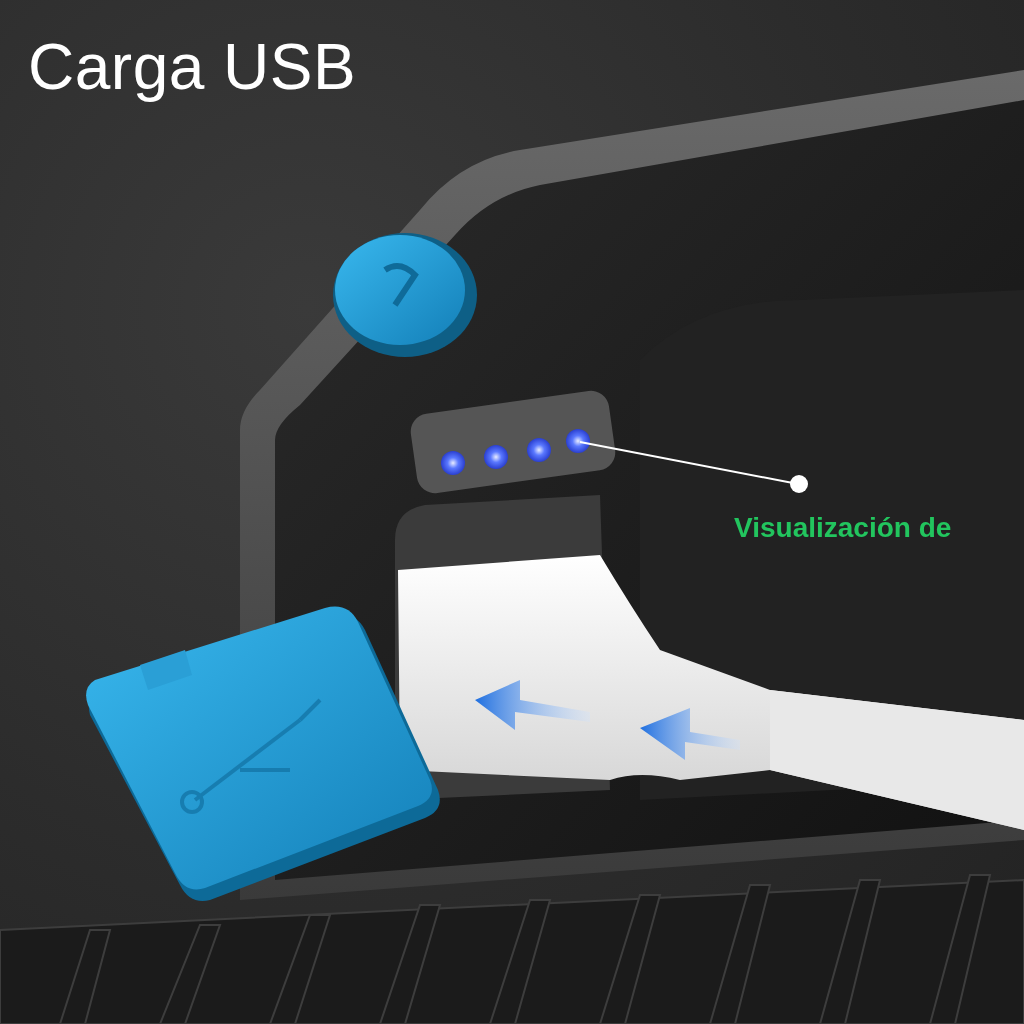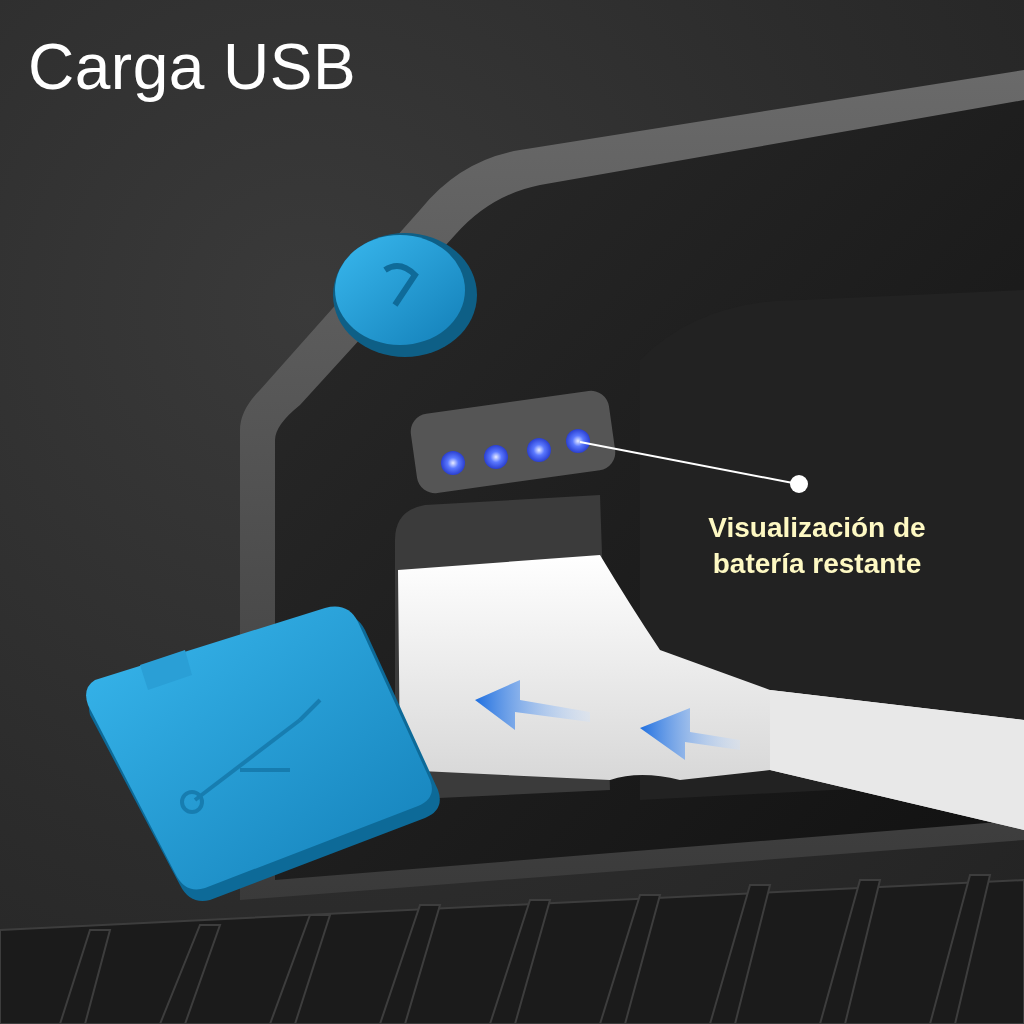--- a/index.html
+++ b/index.html
@@ -1,19 +1,19 @@
 <!DOCTYPE html>
 <html><head>
 <meta charset="utf-8">
 <style>
   html,body{margin:0;padding:0;}
   body{width:1024px;height:1024px;overflow:hidden;background:#2e2e2e;position:relative;font-family:"Liberation Sans",sans-serif;}
   .bg{position:absolute;inset:0;background:radial-gradient(ellipse at 30% 30%,#3a3a3a 0%,#2c2c2c 55%,#222 100%);}
   .title{position:absolute;left:28px;top:30px;color:#fff;font-weight:400;font-size:64px;letter-spacing:0.5px;}
-  .label{position:absolute;left:682px;top:510px;color:#fef9c3;font-weight:700;font-size:28px;line-height:36px;text-align:center;width:270px;}
+  .label{position:absolute;left:734px;top:510px;color:#22c55e;font-weight:700;font-size:28px;line-height:36px;text-align:left;width:270px;}
   svg{position:absolute;left:0;top:0;}
 </style>
 </head>
 <body>
 
 <div class="bg"></div>
 
 <svg width="1024" height="1024" viewBox="0 0 1024 1024">
   <defs>
     <linearGradient id="body" x1="0" y1="0" x2="1" y2="1">
@@ -89,14 +89,13 @@
     <path d="M600 1024 L640 895 L660 895 L625 1024 Z"></path>
     <path d="M710 1024 L750 885 L770 885 L735 1024 Z"></path>
     <path d="M820 1024 L860 880 L880 880 L845 1024 Z"></path>
     <path d="M930 1024 L970 875 L990 875 L955 1024 Z"></path>
   </g>
 </svg>
 
 <div class="title">Carga USB</div>
 <div class="label">
   <div>Visualización de</div>
-  <div>batería restante</div>
 </div>
 
 </body></html>

